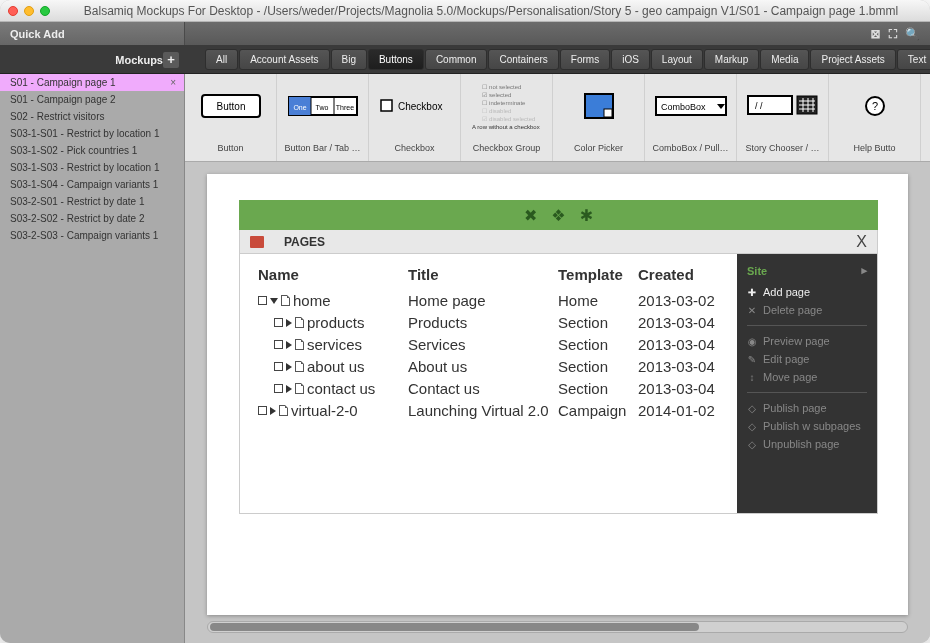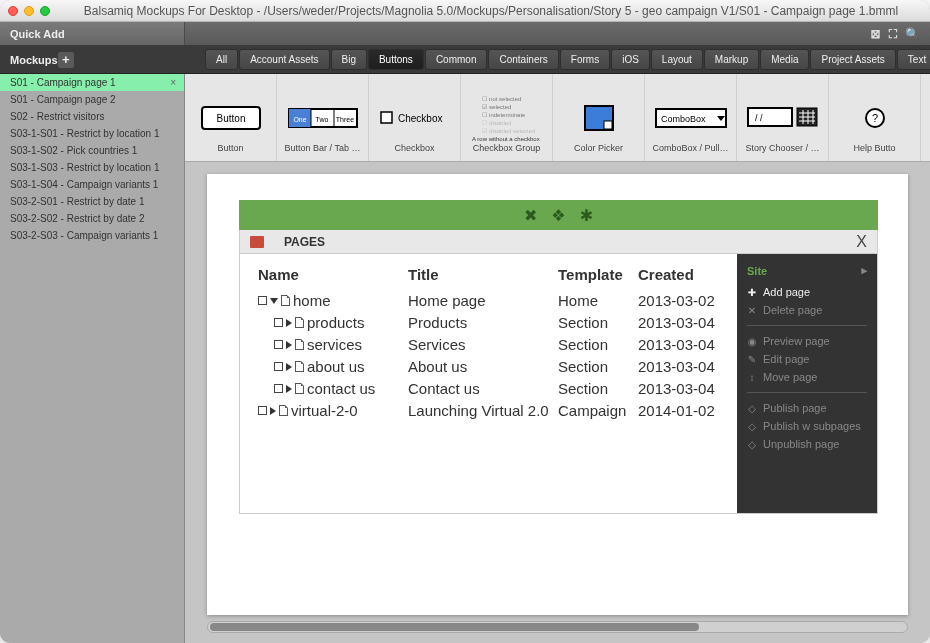--- a/index.html
+++ b/index.html
@@ -12,35 +12,35 @@
   .dot.r{background:#ff5f57;border:1px solid #e33e32;} .dot.y{background:#ffbd2e;border:1px solid #e09e12;} .dot.g{background:#28c940;border:1px solid #12a628;}
   .titlebar .title { flex:1; text-align:center; color:#555; font-size:12px; overflow:hidden; text-overflow:ellipsis; white-space:nowrap; padding:0 10px;}
   
   .actionbar { height: 24px; background: linear-gradient(#6b6b6b,#595959); display:flex; align-items:center; color:#eee; font-size:11px; font-weight:bold; border-bottom:1px solid #3a3a3a;}
   .actionbar .qa { background: linear-gradient(#7a7a7a,#666); padding: 4px 10px; height:100%; display:flex; align-items:center; border-right:1px solid #4a4a4a; width:185px;}
   .actionbar .spacer { flex:1; }
   .actionbar .icons { display:flex; gap:8px; padding-right:10px; color:#ddd; font-size:12px;}
   .actionbar .icons span { cursor:default; }
   
   .filterrow { height: 28px; background: #3a3a3a; display:flex; align-items:center; font-size:11px; color:#ddd; border-bottom:1px solid #222;}
-  .filterrow .left { width:185px; display:flex; align-items:center; justify-content:flex-start; padding:0 6px 0 10px; font-weight:bold; color:#eee;}
+  .filterrow .left { width:185px; display:flex; align-items:center; justify-content:flex-end; padding:0 6px 0 10px; font-weight:bold; color:#eee;}
   .filterrow .left .plus { background:#5a5a5a; width:16px; height:16px; display:flex; align-items:center; justify-content:center; border-radius:2px; font-size:13px; line-height:1; cursor:pointer;}
   .filterrow .tabs { display:flex; gap:1px; padding-left:20px; flex:1; overflow:hidden;}
   .filterrow .tab { background: linear-gradient(#555,#464646); padding: 4px 10px; border-radius:3px; font-size:10px; color:#eee; white-space:nowrap; cursor:pointer; border:1px solid #2e2e2e;}
   .filterrow .tab.active { background: linear-gradient(#2a2a2a,#1e1e1e); color:#fff; }
   
   .main { display:flex; height: calc(643px - 22px - 24px - 28px); }
   .sidebar { width:185px; background:#aaa; font-size:10px; color:#333; border-right:1px solid #888;}
   .sidebar .item { padding:3px 8px 3px 10px; display:flex; align-items:center; justify-content:space-between; cursor:pointer; border-bottom: 0; }
-  .sidebar .item.sel { background:#86efac;text-align:right; }
+  .sidebar .item.sel { background:#f0abfc;text-align:right; }
   .sidebar .item .close { color:#666; font-size:10px; }
   .content { flex:1; background:#c5c5c5; position:relative; display:flex; flex-direction:column;}
   
   .library { background:#e6e6e6; border-bottom:1px solid #aaa; display:flex; overflow:hidden; height:88px;}
-  .lib-item { width:92px; flex:0 0 92px; display:flex; flex-direction:column; align-items:center; justify-content:flex-end; padding:6px 0 8px; gap:0; font-size:9px; color:#444; border-right:1px solid #d0d0d0; cursor:pointer;}
+  .lib-item { width:92px; flex:0 0 92px; display:flex; flex-direction:column; align-items:center; justify-content:flex-end; padding:6px 0 8px; gap:12px; font-size:9px; color:#444; border-right:1px solid #d0d0d0; cursor:pointer;}
   .lib-item .thumb { height:50px; display:flex; align-items:center; justify-content:center;}
   .thumb svg { display:block; }
   
   .canvas-wrap { flex:1; background:#c5c5c5; position:relative; overflow:hidden;}
   .canvas { position:absolute; left:22px; top:12px; right:22px; bottom:28px; background:#fff; box-shadow:0 1px 4px rgba(0,0,0,0.3);}
   .hscroll { position:absolute; left:22px; right:22px; bottom:10px; height:12px; background:#d0d0d0; border:1px solid #aaa; border-radius:6px;}
   .hscroll .thumb { position:absolute; left:2px; top:1px; bottom:1px; width:70%; background:#888; border-radius:5px;}
   
   .mockup { position:absolute; left:32px; top:26px; right:30px; }
   .greenbar { height:30px; background:#6aa84f; display:flex; align-items:center; justify-content:center; gap:14px; color:#2a5a1f; font-size:16px;}

